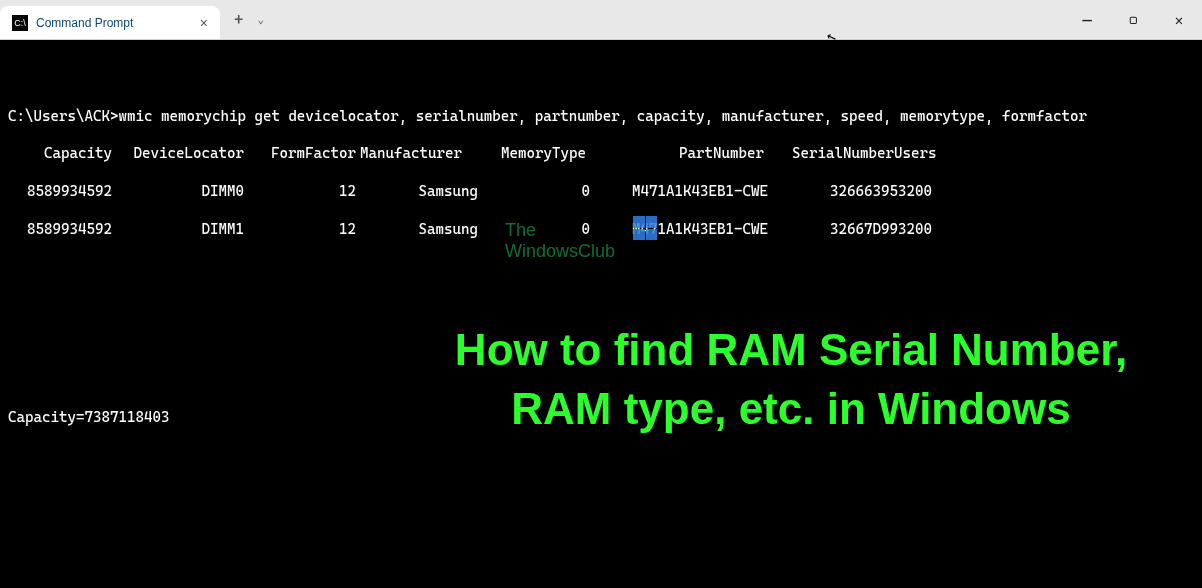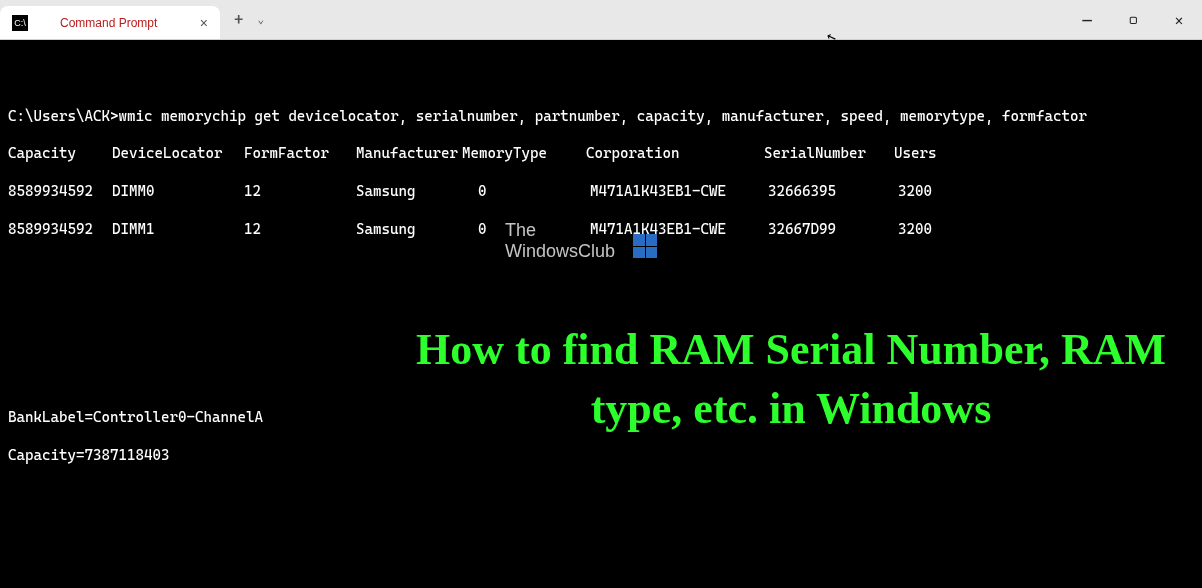--- a/index.html
+++ b/index.html
@@ -33,21 +33,21 @@
 .tab-icon {
   width: 16px;
   height: 16px;
   background: #000;
   display:inline-flex;
   align-items:center;
   justify-content:center;
   font-size:9px;
   color:#fff;
 }
-.tab-title { flex: 1; color: #b91c1c; margin-left: 24px; }
+.tab-title { flex: 1; color: #0c4a6e; }
 .tab-close { color: #555; font-size: 14px; cursor: pointer; }
 .tab-actions {
   display: flex;
   align-items: center;
   gap: 14px;
   padding: 0 14px;
   color: #555;
   font-size: 16px;
 }
 .win-controls {
@@ -64,41 +64,41 @@
   cursor: pointer;
 }
 .terminal {
   padding: 10px 8px;
   color: #fff;
   font-size: 14.5px;
   line-height: 1.3;
   white-space: pre;
 }
 .row { display: flex; }
-.col { white-space: pre; }
+.col { white-space: pre; text-align: right; }
 .overlay-title {
   position: absolute;
   left: 410px;
   top: 320px;
   right: 30px;
   color: #2cff2c;
-  font-family: Liberation Serif, serif;
+  font-family: Liberation Sans, sans-serif;
   font-weight: 700;
   font-size: 44px;
   line-height: 1.35;
   text-align: center;
 }
 .watermark {
   position: absolute;
   left: 505px;
   top: 220px;
   display: flex;
-  align-items: flex-end;
+  align-items: flex-start;
   gap: 18px;
-  color: #e5e5e5;
+  color: #15803d;
   font-family: 'Segoe UI', sans-serif;
   font-size: 18px;
   opacity: 0.85;
 }
 .wm-logo {
   width: 24px;
   height: 24px;
   display: grid;
   grid-template-columns: 1fr 1fr;
   grid-template-rows: 1fr 1fr;
@@ -139,21 +139,21 @@
 
 <div class="terminal">
 <div>&nbsp;</div>
 <div><span>C:\Users\ACK&gt;</span><span>wmic memorychip get devicelocator, serialnumber, partnumber, capacity, manufacturer, speed, memorytype, formfactor</span></div>
 <div class="row">
   <span class="col" style="width:104px">Capacity</span>
   <span class="col" style="width:132px">DeviceLocator</span>
   <span class="col" style="width:112px">FormFactor</span>
   <span class="col" style="width:106px">Manufacturer</span>
   <span class="col" style="width:124px">MemoryType</span>
-  <span class="col" style="width:178px">Corporation</span>
+  <span class="col" style="width:178px">PartNumber</span>
   <span class="col" style="width:130px">SerialNumber</span>
   <span class="col">Users</span>
 </div>
 <div class="row">
   <span class="col" style="width:104px">8589934592</span>
   <span class="col" style="width:132px">DIMM0</span>
   <span class="col" style="width:112px">12</span>
   <span class="col" style="width:122px">Samsung</span>
   <span class="col" style="width:112px">0</span>
   <span class="col" style="width:178px">M471A1K43EB1-CWE</span>
@@ -167,21 +167,20 @@
   <span class="col" style="width:122px">Samsung</span>
   <span class="col" style="width:112px">0</span>
   <span class="col" style="width:178px">M471A1K43EB1-CWE</span>
   <span class="col" style="width:130px">32667D99</span>
   <span class="col">3200</span>
 </div>
 <div>&nbsp;</div>
 <div>&nbsp;</div>
 <div>&nbsp;</div>
 <div>&nbsp;</div>
-<div>BankLabel=Controller0-ChannelA</div>
 <div>Capacity=7387118403</div>
 
 
 
 
 
 
 
 
 

